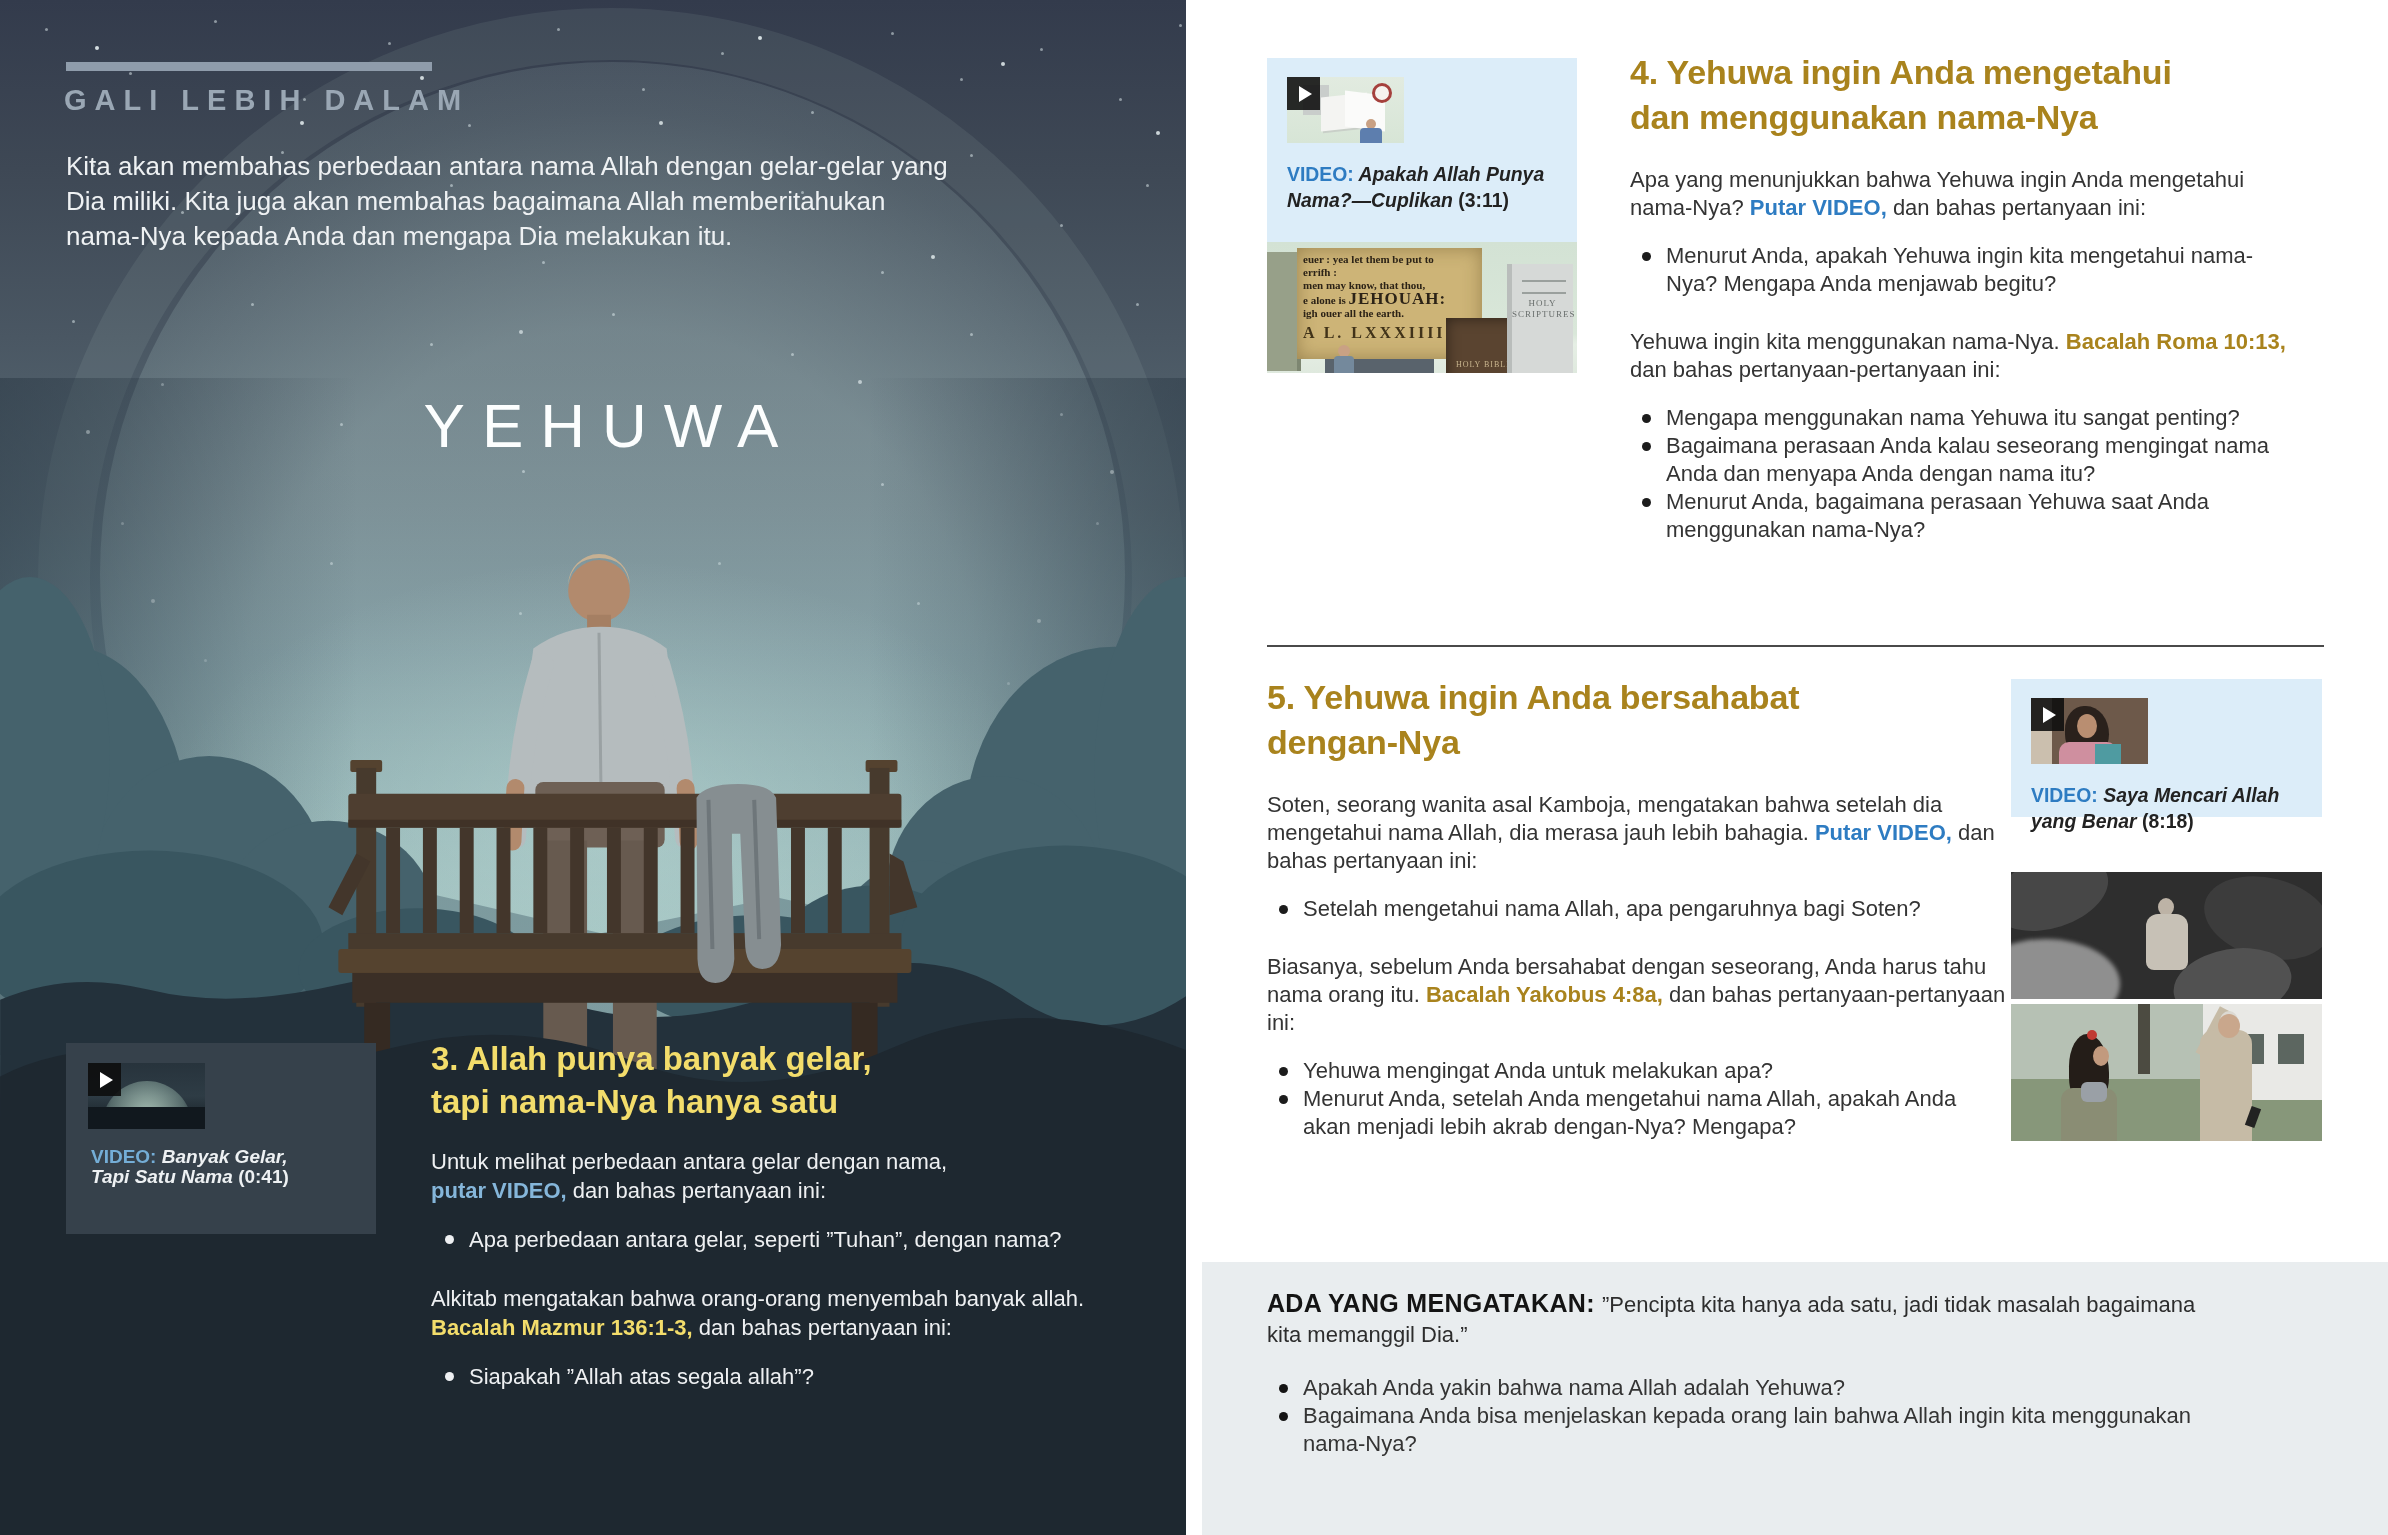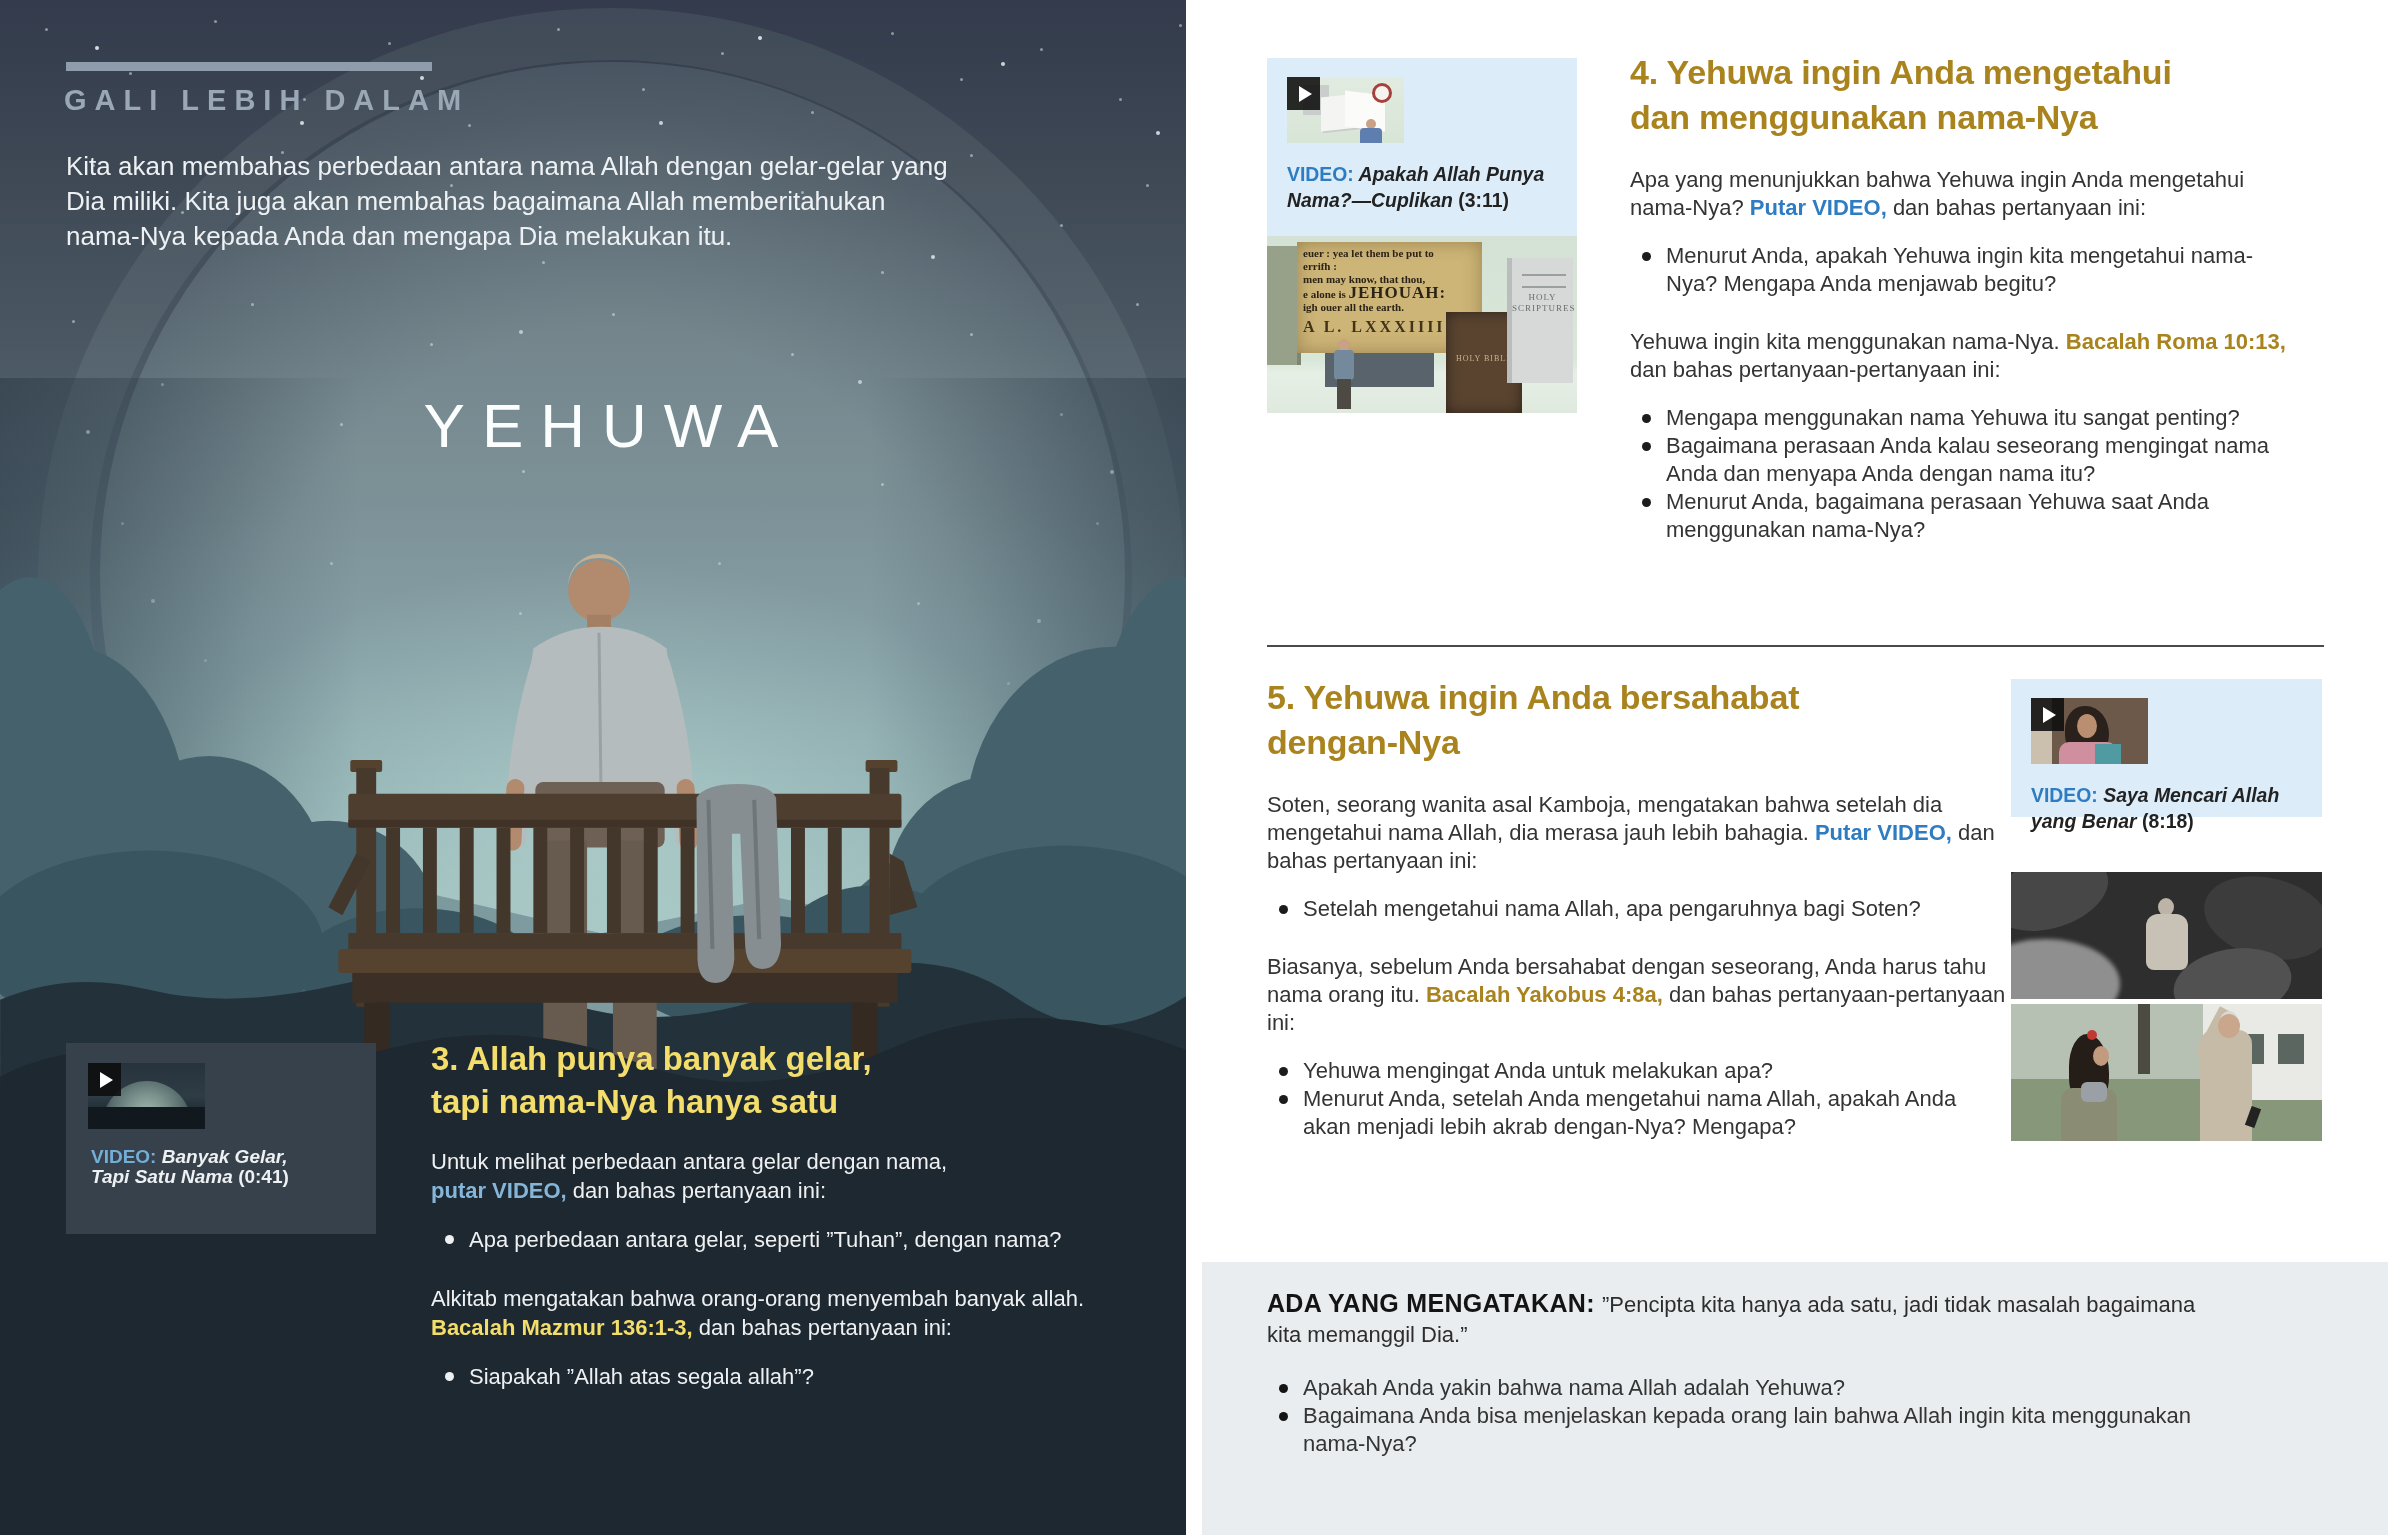--- a/index.html
+++ b/index.html
@@ -84,21 +84,21 @@
   .right{position:absolute;left:1202px;top:0;width:1186px;height:1535px;background:#ffffff;color:#343434;}
   .right *{box-sizing:border-box;}
   .vbox{position:absolute;background:#dcedf9;}
   .vbox .thumbwrap{position:absolute;left:20px;top:19px;width:117px;height:66px;}
   .vbox .caption{position:absolute;left:20px;top:103px;width:274px;font-size:19.4px;line-height:26px;
      font-weight:bold;font-style:italic;color:#222;}
   .vbox .caption .vlabel{color:#2e7cc2;font-style:normal;}
   .vbox .caption .vdur{font-style:normal;}
 
   .s4-media{left:65px;top:58px;width:310px;height:185px;}
-  .collage{position:absolute;left:65px;top:236px;width:310px;height:177px;overflow:hidden;
+  .collage{position:absolute;left:65px;top:242px;width:310px;height:131px;overflow:hidden;
      background:linear-gradient(180deg,#d3e2d4 0%,#d9e7d9 70%,#e6efe5 78%,#dfe9de 100%);}
   .collage .greenbook{position:absolute;left:-6px;top:10px;width:40px;height:119px;background:#97a089;border-right:4px solid #7d8671;}
   .collage .parchment{position:absolute;left:30px;top:6px;width:185px;height:111px;background:#cdb477;
      box-shadow:inset 0 0 18px rgba(90,70,30,.45);padding:5px 6px;color:#2c2317;
      font-family:"Liberation Serif",serif;font-weight:bold;font-size:11px;line-height:13px;}
   .collage .parchment .jeh{font-size:17px;letter-spacing:1px;margin-top:20px;}
   .collage .parchment .psalm{font-size:16px;letter-spacing:3px;margin-top:6px;color:#413319;}
   .collage .slab{position:absolute;left:58px;top:111px;width:109px;height:40px;background:#59636c;}
   .collage .scriptures{position:absolute;right:4px;top:22px;width:66px;height:125px;background:#d6d9d7;
      border-left:5px solid #b9bdbb;color:#6a6f6d;font-size:9px;line-height:11px;text-align:center;

